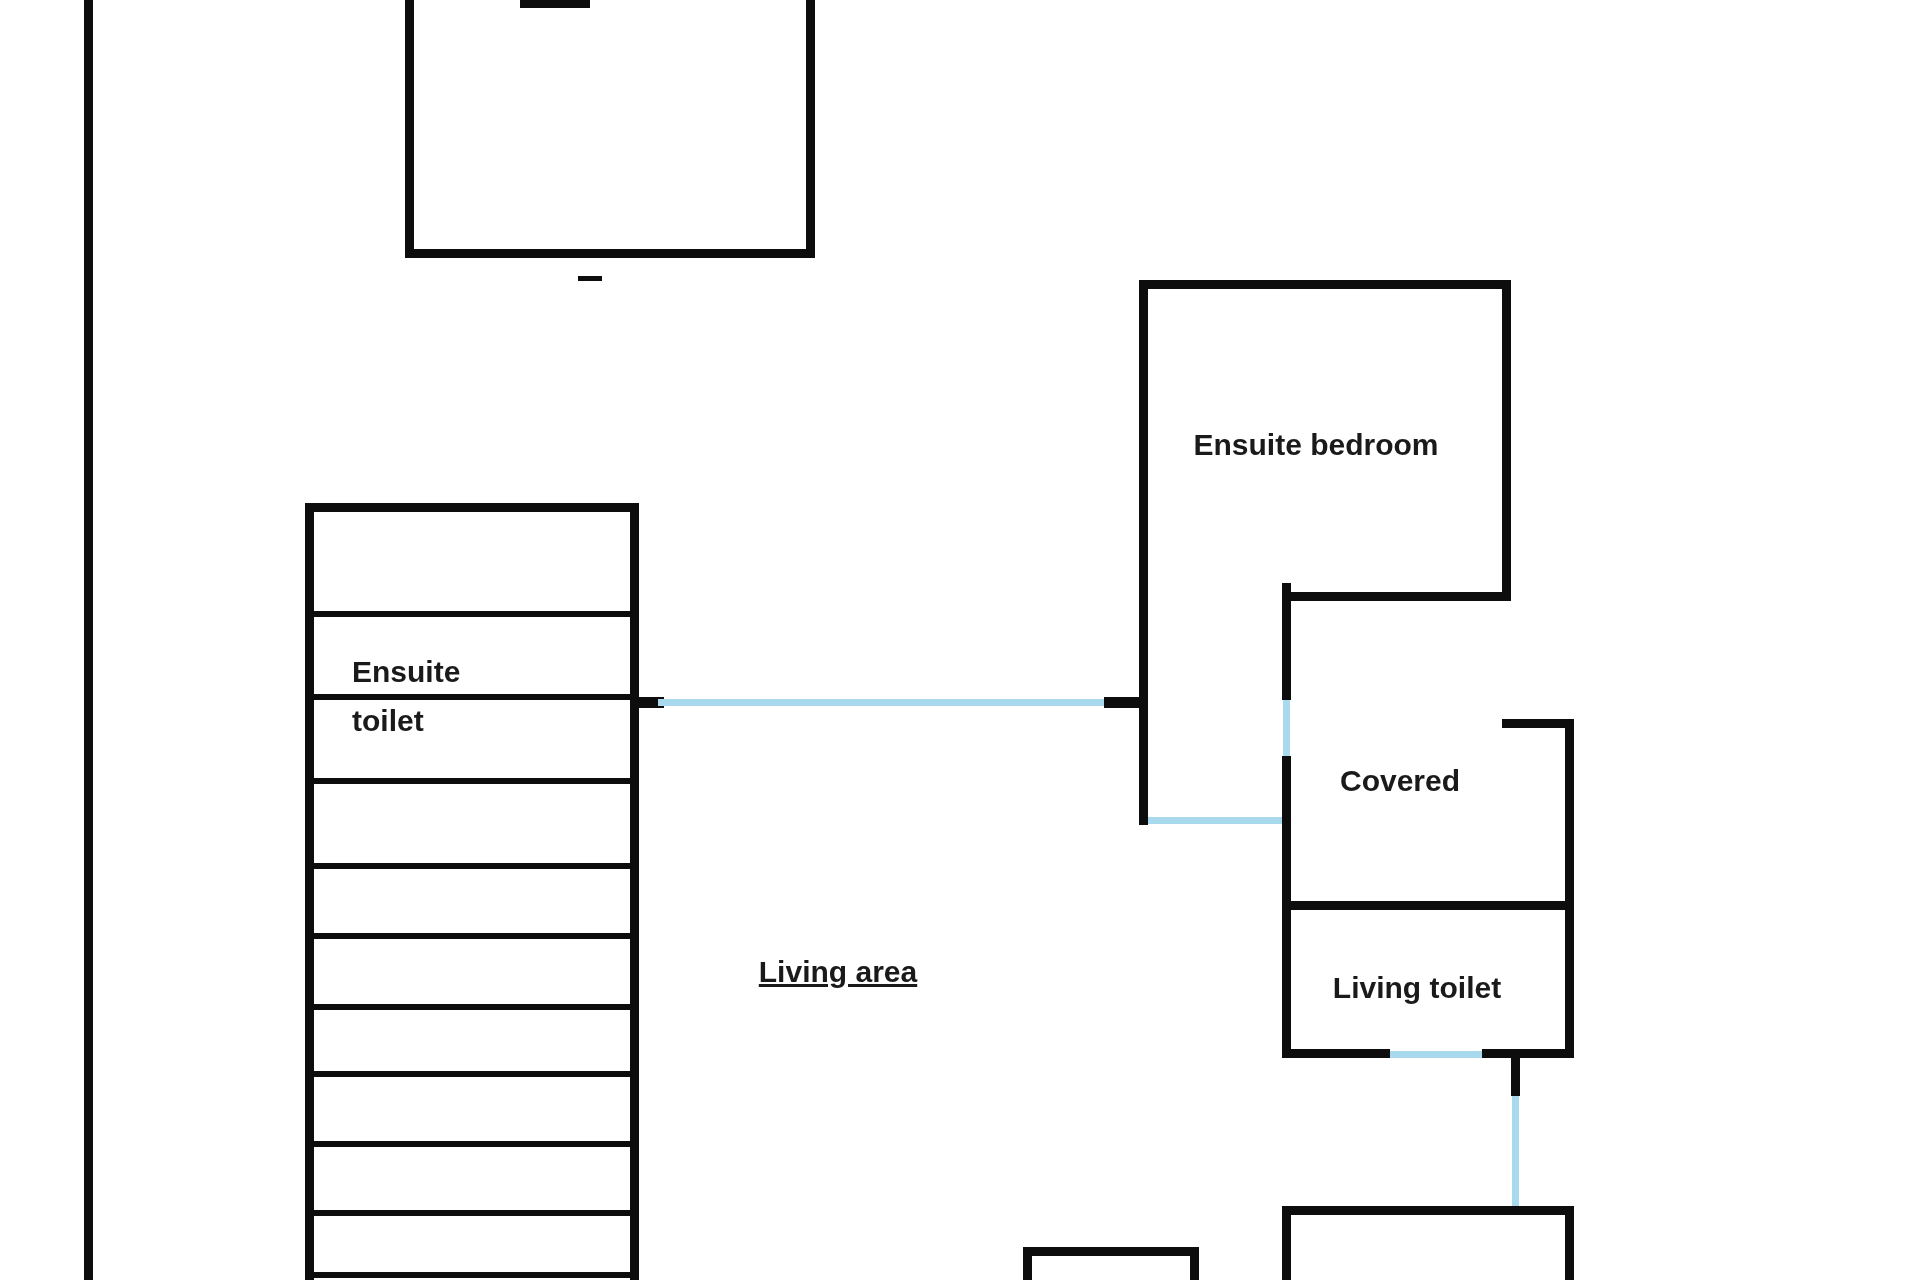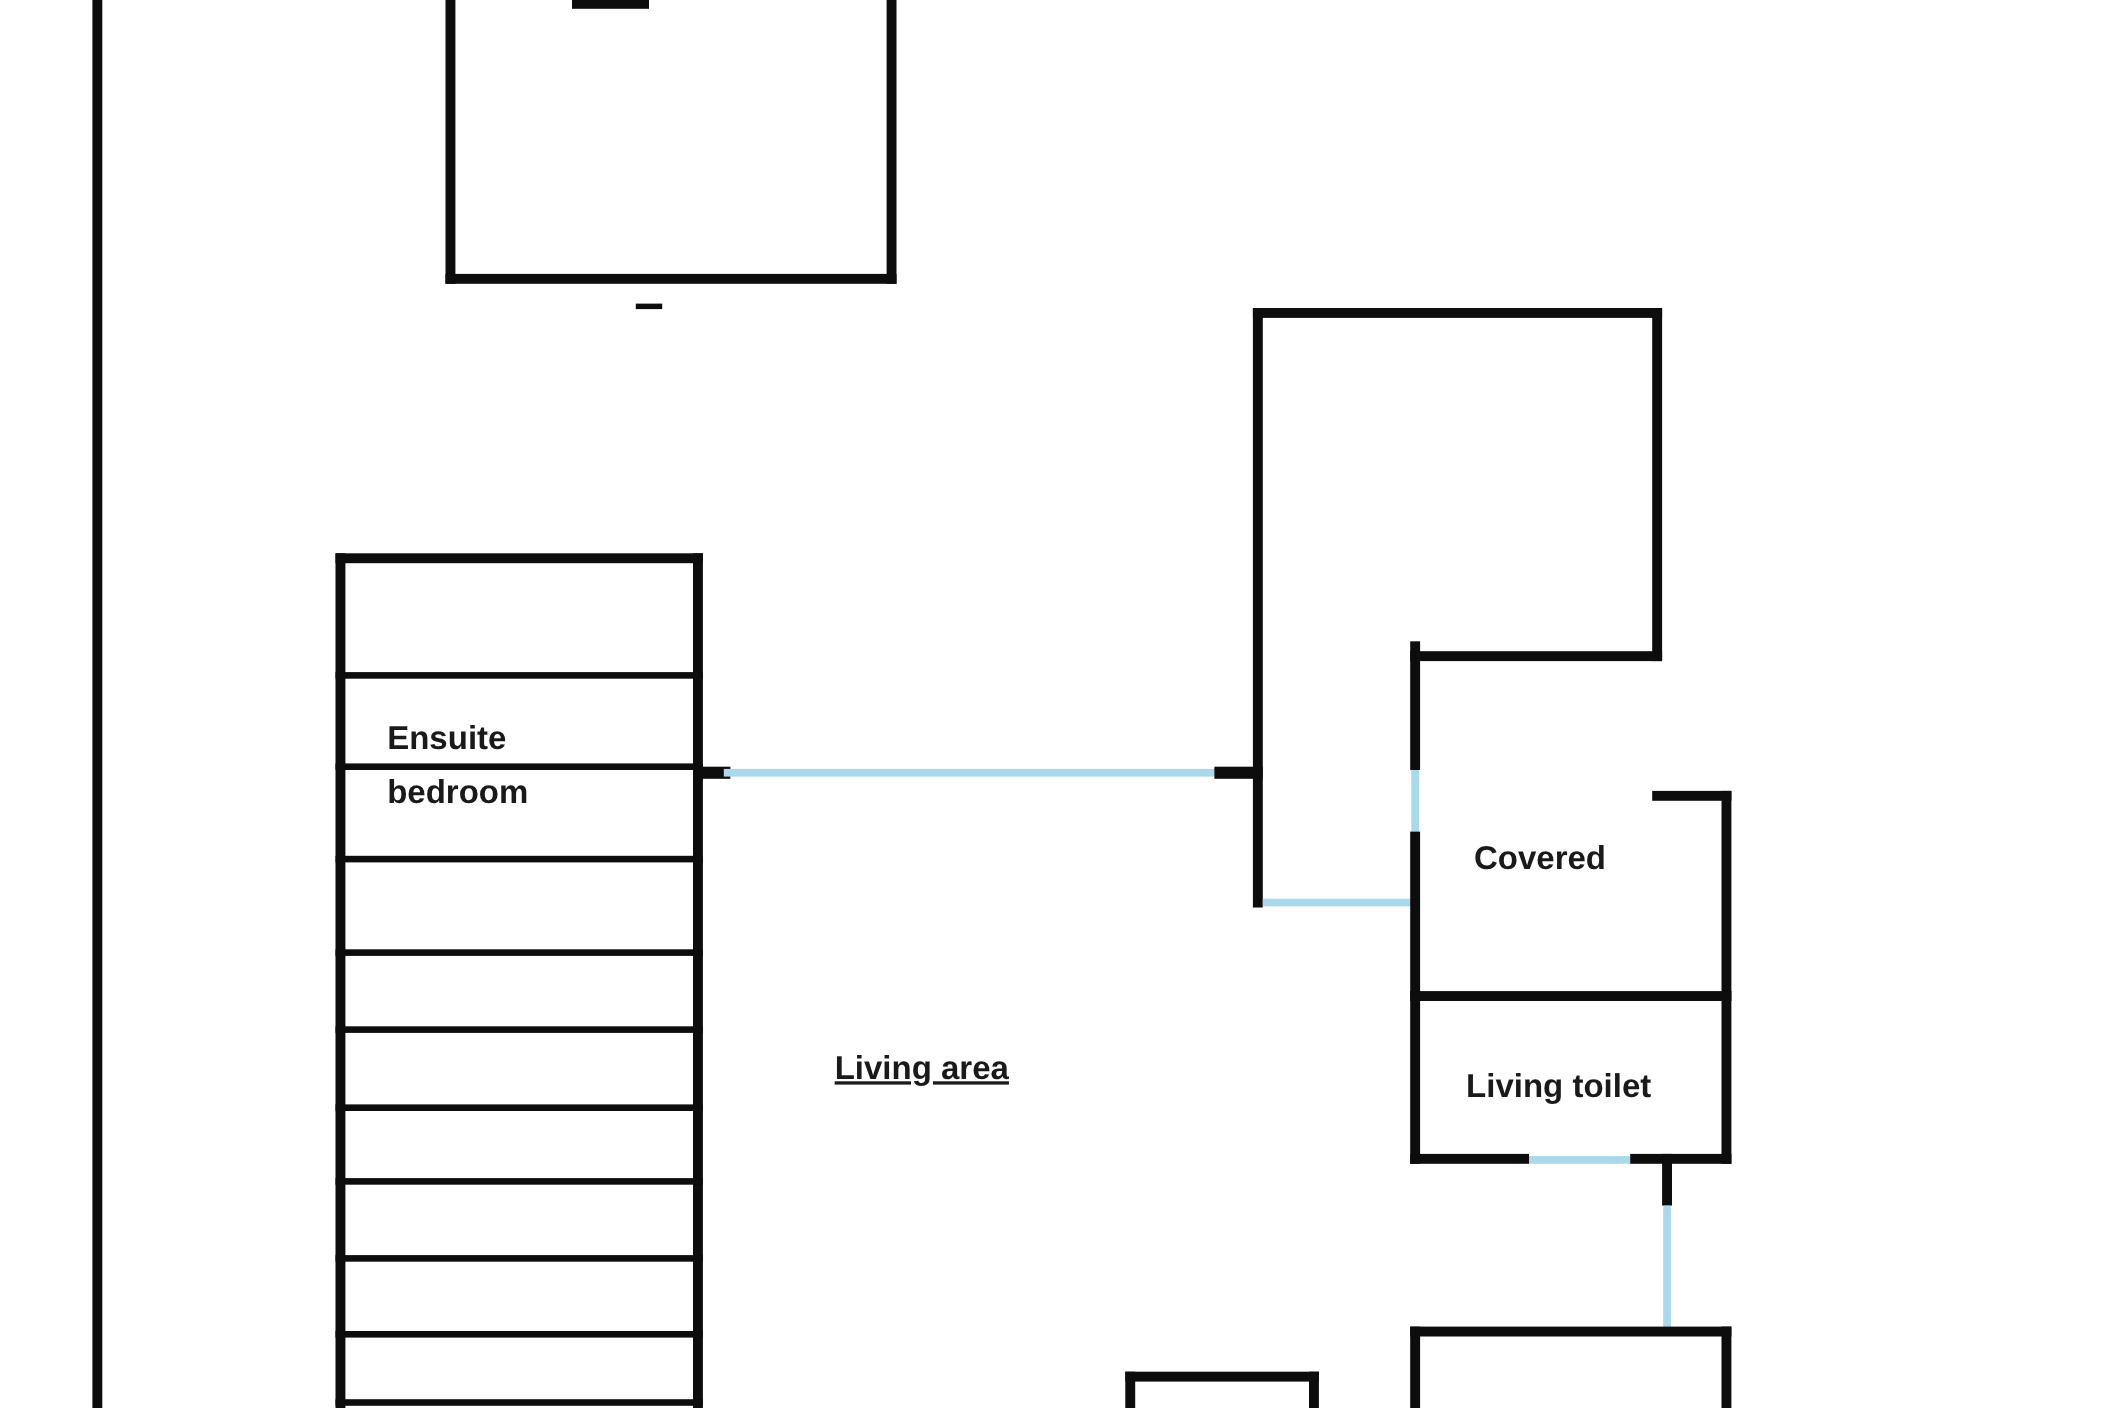--- a/index.html
+++ b/index.html
@@ -84,18 +84,19 @@
 
   <div class="wall" style="left:1282px;top:1206px;width:292px;height:9px;"></div>
   <div class="wall" style="left:1282px;top:1206px;width:9px;height:74px;"></div>
   <div class="wall" style="left:1565px;top:1206px;width:9px;height:74px;"></div>
 
   <div class="wall" style="left:1023px;top:1247px;width:176px;height:9px;"></div>
   <div class="wall" style="left:1023px;top:1247px;width:9px;height:33px;"></div>
   <div class="wall" style="left:1190px;top:1247px;width:9px;height:33px;"></div>
 
   <div class="room-label" style="left:352px;top:655px;">Ensuite</div>
-  <div class="room-label" style="left:352px;top:704px;">bedroom</div>
+  <div class="room-label" style="left:352px;top:704px;">toilet</div>
+  <div class="room-label center" style="left:1146px;top:428px;width:340px;">Ensuite bedroom</div>
   <div class="room-label center" style="left:1290px;top:764px;width:220px;">Covered</div>
   <div class="room-label center" style="left:1297px;top:971px;width:240px;">Living toilet</div>
   <div class="room-label center" style="left:738px;top:955px;width:200px;text-decoration:underline;">Living area</div>
 
 </div>
 
 </body></html>

